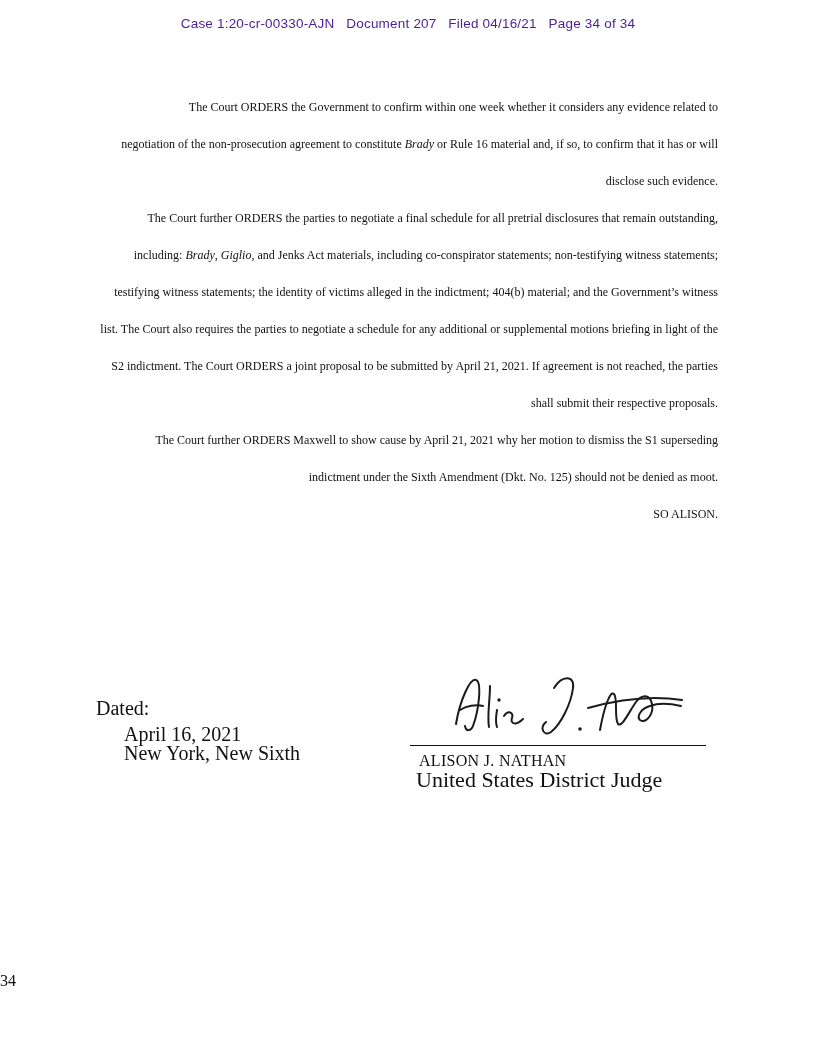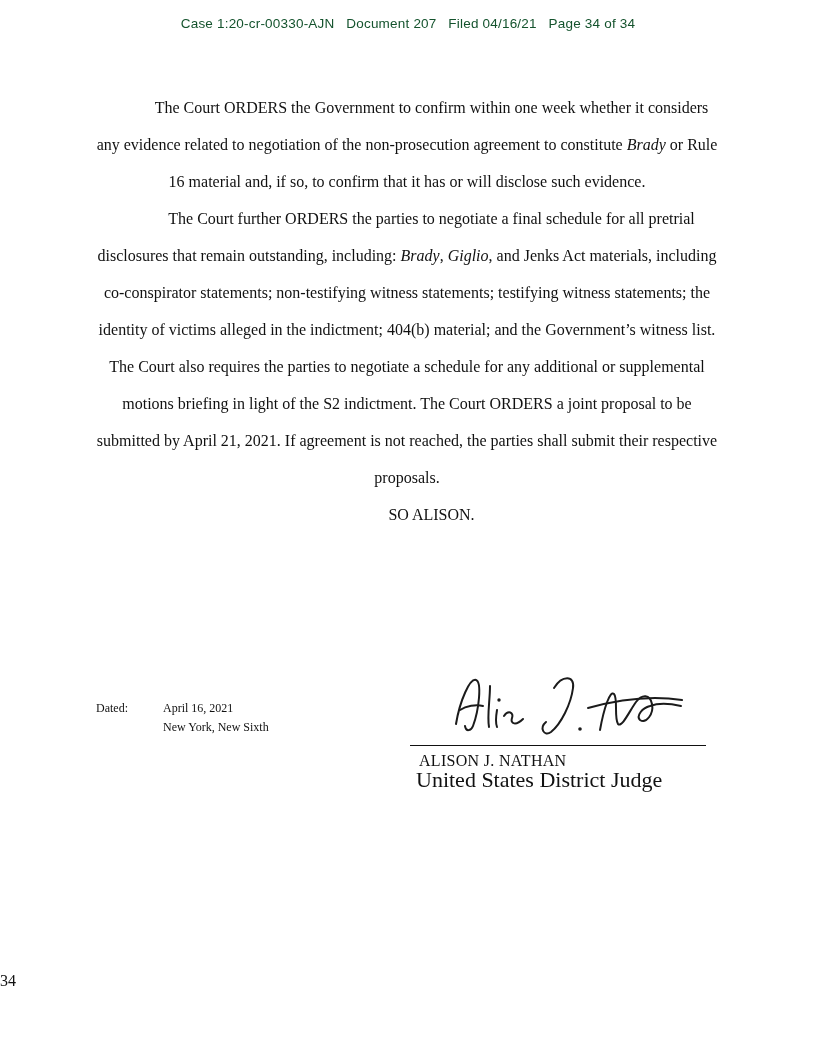--- a/index.html
+++ b/index.html
@@ -26,39 +26,39 @@
     font-family: "Liberation Sans", sans-serif;
     font-size: 13.5px;
     letter-spacing: 0.2px;
     white-space: pre;
   }
   .order-body {
     position: absolute;
     top: 89px;
     left: 96px;
     width: 622px;
-    font-size: 16px;
+    font-size: 12px;
     line-height: 37px;
-    text-align: center;
+    text-align: right;
   }
   .order-body p.para {
     margin: 0;
     text-indent: 49px;
   }
   .order-body .italic {
     font-style: italic;
   }
   .dated-block {
     position: absolute;
     top: 699px;
     left: 96px;
-    font-size: 12px;
+    font-size: 20px;
     line-height: 19px;
     display: flex;
-    flex-direction: row;
+    flex-direction: column;
     gap: 7px;
   }
   .dated-lines {
     display: flex;
     flex-direction: column;
     margin-left: 28px;
   }
   .signature-block {
     position: absolute;
     top: 666px;
@@ -99,26 +99,27 @@
     left: 0;
     right: 0;
     font-size: 16px;
   }
 </style>
 </head>
 <body>
 
 <div class="page">
 
-  <div class="case-stamp" style="color: #14532d;">Case 1:20-cr-00330-AJN   Document 207   Filed 04/16/21   Page 34 of 34</div>
+  <div class="case-stamp" style="color: #4c1d95;">Case 1:20-cr-00330-AJN   Document 207   Filed 04/16/21   Page 34 of 34</div>
 
   <div class="order-body">
 
   <p class="para"><span>The Court ORDERS the Government to confirm within one week whether it considers any evidence related to negotiation of the non-prosecution agreement to constitute </span><span class="italic">Brady</span><span> or Rule 16 material and, if so, to confirm that it has or will disclose such evidence.</span></p>
       <p class="para"><span>The Court further ORDERS the parties to negotiate a final schedule for all pretrial disclosures that remain outstanding, including: </span><span class="italic">Brady</span><span>, </span><span class="italic">Giglio</span><span>, and Jenks Act materials, including co-conspirator statements; non-testifying witness statements; testifying witness statements; the identity of victims alleged in the indictment; 404(b) material; and the Government’s witness list. The Court also requires the parties to negotiate a schedule for any additional or supplemental motions briefing in light of the S2 indictment. The Court ORDERS a joint proposal to be submitted by April 21, 2021.  If agreement is not reached, the parties shall submit their respective proposals.</span></p>
+      <p class="para"><span>The Court further ORDERS Maxwell to show cause by April 21, 2021 why her motion to dismiss the S1 superseding indictment under the Sixth Amendment (Dkt. No. 125) should not be denied as moot.</span></p>
       <p class="para"><span>SO ALISON.</span></p>
     </div>
 
   <div class="dated-block">
     <span class="dated-label">Dated:</span>
     <span class="dated-lines">
       <span>April 16, 2021</span>
       <span>New York, New Sixth</span>
     </span>
   </div>

